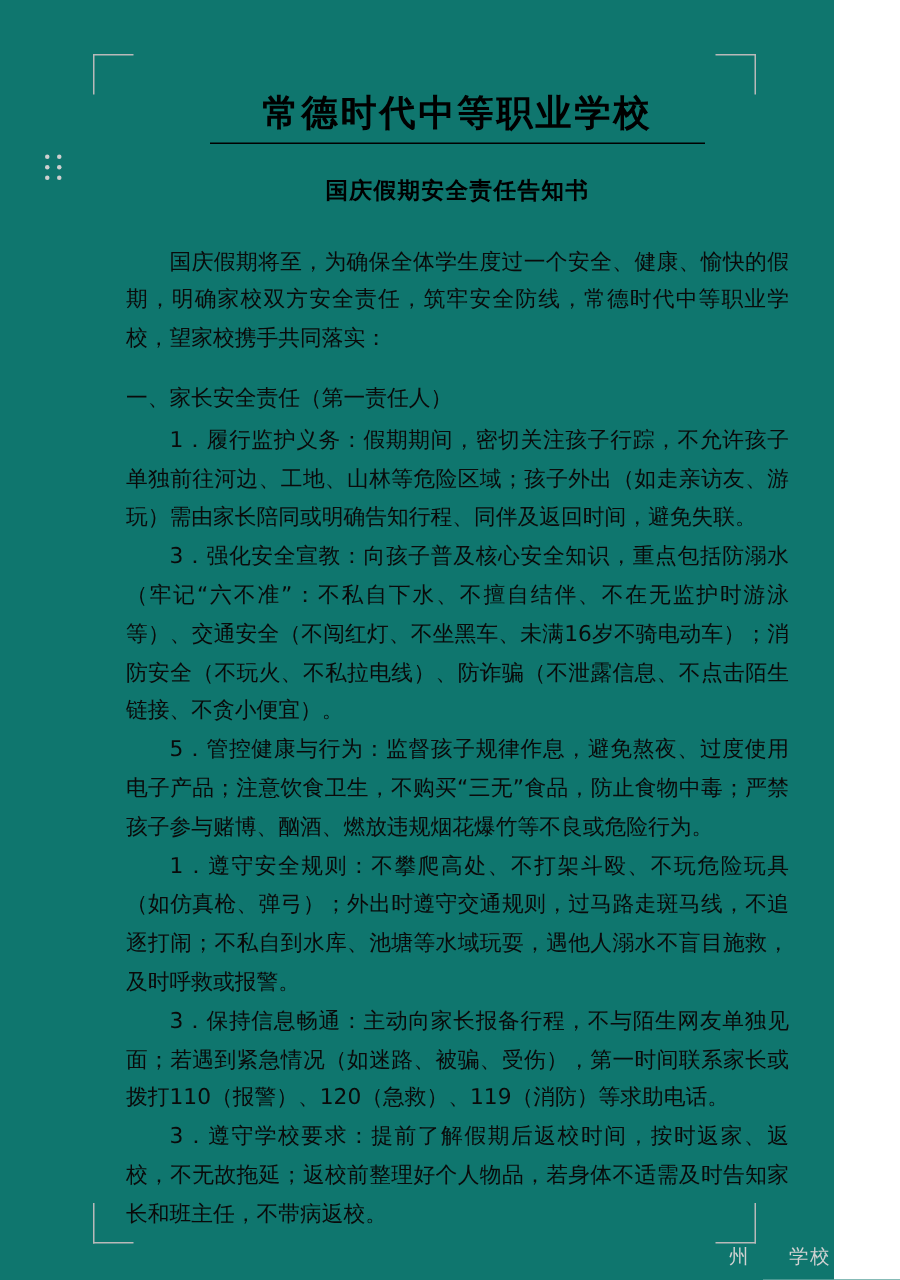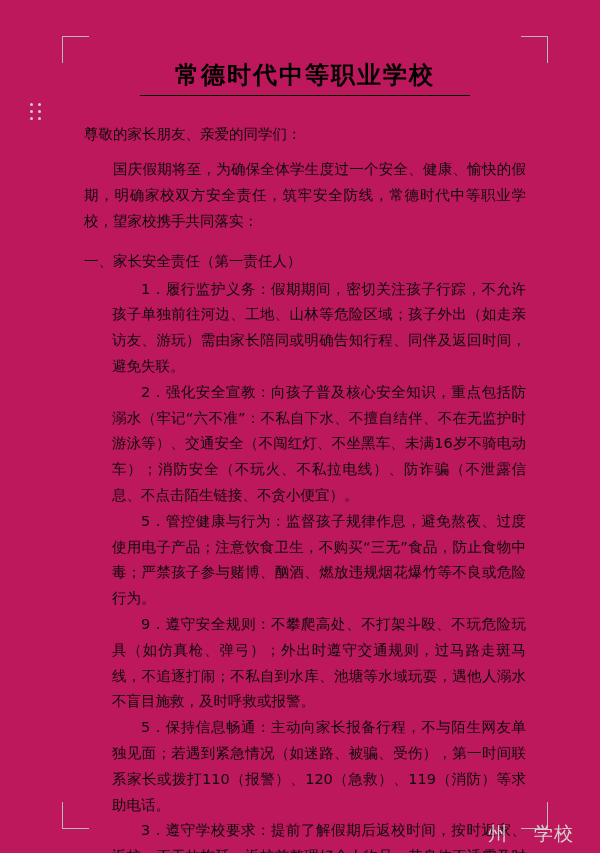--- a/index.html
+++ b/index.html
@@ -9,23 +9,23 @@
   body {
     width: 600px;
     height: 853px;
     background: #ffffff;
     font-family: "DejaVu Sans", "Liberation Sans", sans-serif;
     overflow: hidden;
     position: relative;
   }
   .page {
     position: relative;
-    width: 600px;
+    width: 556px;
     height: 853px;
-    background: #be185d;
+    background: #0f766e;
     box-sizing: border-box;
   }
   
   .crop {
     position: absolute;
     border-color: #b9b9b9;
     border-style: solid;
     width: 26px;
     height: 26px;
   }
@@ -107,31 +107,30 @@
   .body-text p.indent2 {
     text-indent: 2em;
   }
   .body-text p.sec {
     margin-top: 4px;
     margin-bottom: 2px;
   }
   .body-text p.item {
     text-indent: 2em;
     margin-bottom: 0;
-    margin-left: 28px;
   }
   .body-text p.salutation {
     margin-bottom: 10px;
   }
 
   .watermark {
     position: absolute;
-    right: 26px;
+    right: 2px;
     bottom: 6px;
-    font-size: 19px;
+    font-size: 13px;
     color: #d2d2d2;
     font-family: "DejaVu Sans", "Liberation Sans", sans-serif;
     letter-spacing: 1px;
     white-space: nowrap;
     pointer-events: none;
   }
   .watermark .w2 {
     margin-left: 26px;
   }
 </style>
@@ -152,32 +151,32 @@
     <span></span>
     <span></span>
     <span></span>
   </div>
 
   <div class="content">
 
     <h1 class="doc-title">常德时代中等职业学校</h1>
     <div class="title-rule"></div>
 
+    <h2 class="doc-subtitle">国庆假期安全责任告知书</h2>
 
     <div class="body-text">
-      <p class="salutation">尊敬的家长朋友、亲爱的同学们：</p>
       <p class="indent2">国庆假期将至，为确保全体学生度过一个安全、健康、愉快的假期，明确家校双方安全责任，筑牢安全防线，常德时代中等职业学校，望家校携手共同落实：</p>
 
       <p class="sec">一、家长安全责任（第一责任人）</p>
       <p class="item">1．履行监护义务：假期期间，密切关注孩子行踪，不允许孩子单独前往河边、工地、山林等危险区域；孩子外出（如走亲访友、游玩）需由家长陪同或明确告知行程、同伴及返回时间，避免失联。</p>
-      <p class="item">2．强化安全宣教：向孩子普及核心安全知识，重点包括防溺水（牢记“六不准”：不私自下水、不擅自结伴、不在无监护时游泳等）、交通安全（不闯红灯、不坐黑车、未满16岁不骑电动车）；消防安全（不玩火、不私拉电线）、防诈骗（不泄露信息、不点击陌生链接、不贪小便宜）。</p>
+      <p class="item">3．强化安全宣教：向孩子普及核心安全知识，重点包括防溺水（牢记“六不准”：不私自下水、不擅自结伴、不在无监护时游泳等）、交通安全（不闯红灯、不坐黑车、未满16岁不骑电动车）；消防安全（不玩火、不私拉电线）、防诈骗（不泄露信息、不点击陌生链接、不贪小便宜）。</p>
       <p class="item">5．管控健康与行为：监督孩子规律作息，避免熬夜、过度使用电子产品；注意饮食卫生，不购买“三无”食品，防止食物中毒；严禁孩子参与赌博、酗酒、燃放违规烟花爆竹等不良或危险行为。</p>
 
-      <p class="item">9．遵守安全规则：不攀爬高处、不打架斗殴、不玩危险玩具（如仿真枪、弹弓）；外出时遵守交通规则，过马路走斑马线，不追逐打闹；不私自到水库、池塘等水域玩耍，遇他人溺水不盲目施救，及时呼救或报警。</p>
-      <p class="item">5．保持信息畅通：主动向家长报备行程，不与陌生网友单独见面；若遇到紧急情况（如迷路、被骗、受伤），第一时间联系家长或拨打110（报警）、120（急救）、119（消防）等求助电话。</p>
+      <p class="item">1．遵守安全规则：不攀爬高处、不打架斗殴、不玩危险玩具（如仿真枪、弹弓）；外出时遵守交通规则，过马路走斑马线，不追逐打闹；不私自到水库、池塘等水域玩耍，遇他人溺水不盲目施救，及时呼救或报警。</p>
+      <p class="item">3．保持信息畅通：主动向家长报备行程，不与陌生网友单独见面；若遇到紧急情况（如迷路、被骗、受伤），第一时间联系家长或拨打110（报警）、120（急救）、119（消防）等求助电话。</p>
       <p class="item">3．遵守学校要求：提前了解假期后返校时间，按时返家、返校，不无故拖延；返校前整理好个人物品，若身体不适需及时告知家长和班主任，不带病返校。</p>
 
     </div>
   </div>
 
   <div class="watermark">
     <span>州</span><span class="w2">学校</span>
   </div>
 
 </div>

